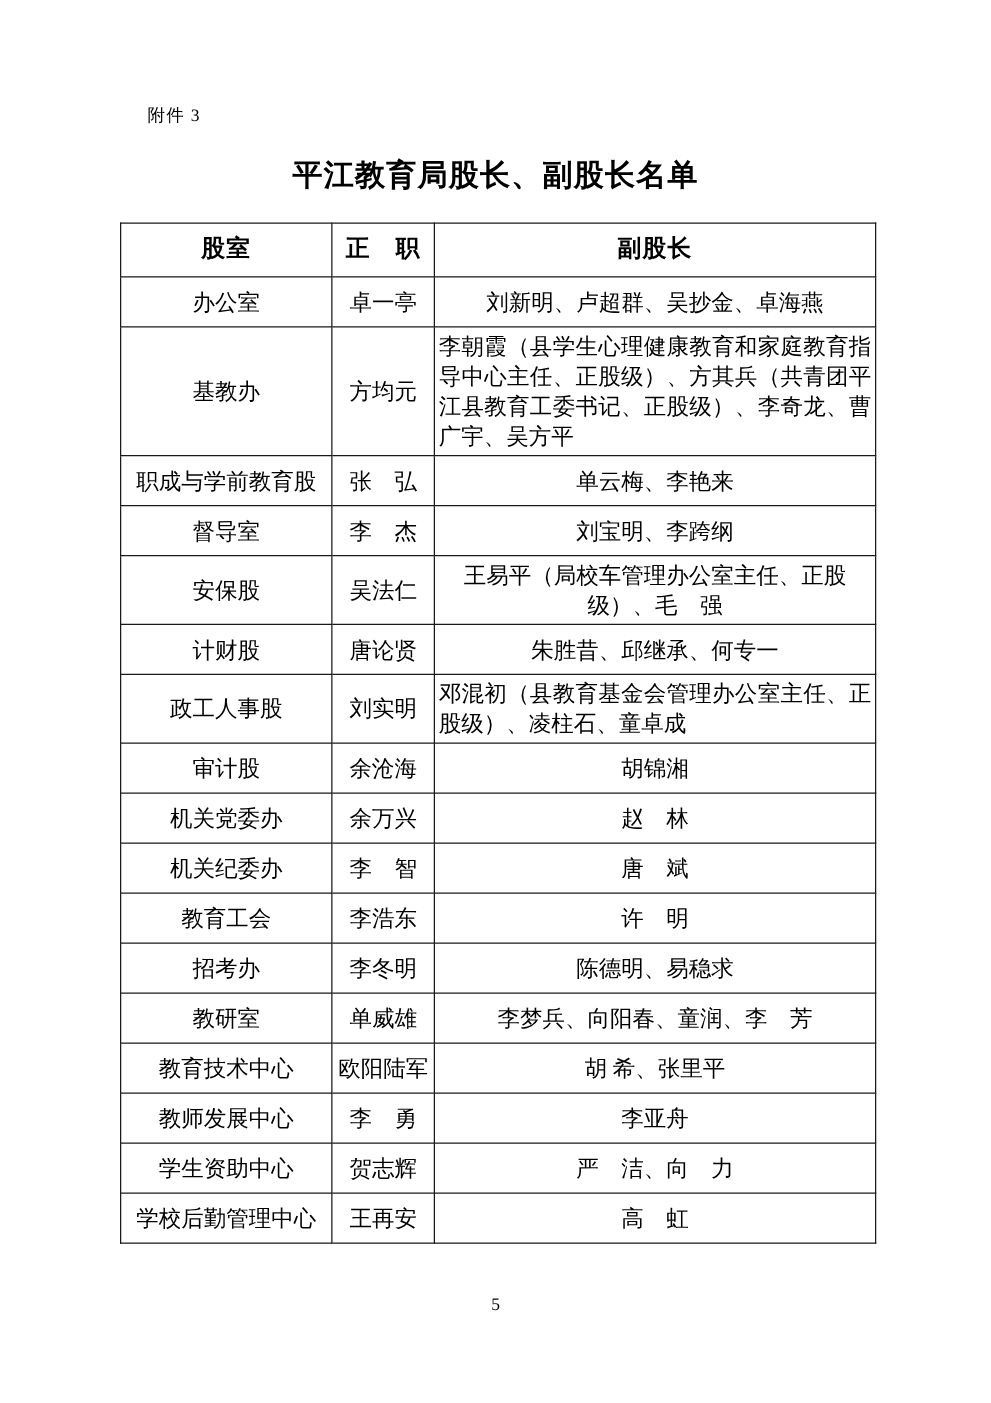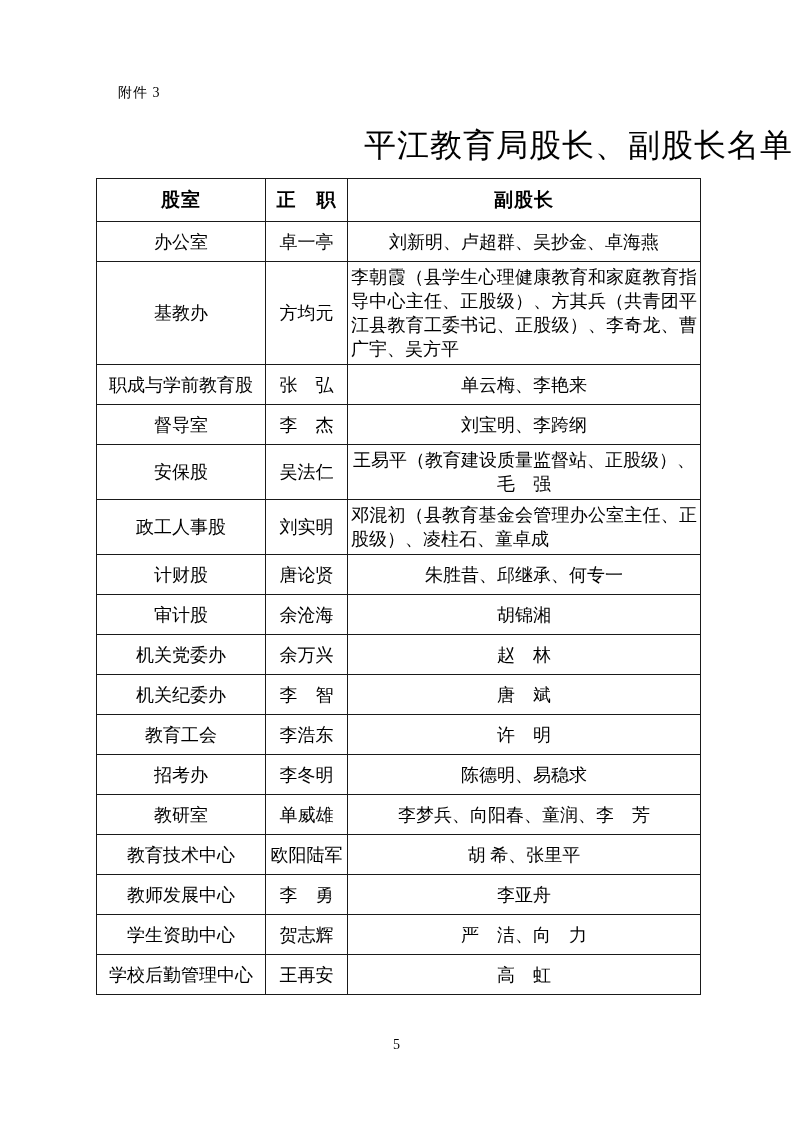--- a/index.html
+++ b/index.html
@@ -20,23 +20,23 @@
     left: 118px;
     top: 84px;
     font-size: 14px;
     letter-spacing: 1px;
   }
   .doc-title {
     position: absolute;
     left: 0;
     top: 124px;
     width: 100%;
-    text-align: right;
-    font-size: 32px;
-    font-weight: normal;
+    text-align: center;
+    font-size: 24px;
+    font-weight: bold;
     letter-spacing: 1px;
   }
   table.roster {
     position: absolute;
     left: 96px;
     top: 178px;
     width: 604px;
     border-collapse: collapse;
     table-layout: fixed;
   }
@@ -120,36 +120,36 @@
 
   <tr>
     <td class="c-section">督导室</td>
     <td class="c-chief">李　杰</td>
     <td class="c-deputies">刘宝明、李跨纲</td>
   </tr>
 
   <tr>
     <td class="c-section">安保股</td>
     <td class="c-chief">吴法仁</td>
-    <td class="c-deputies">王易平（教育建设质量监督站、正股级）、毛　强</td>
+    <td class="c-deputies">王易平（局校车管理办公室主任、正股级）、毛　强</td>
+  </tr>
+
+  <tr>
+    <td class="c-section">计财股</td>
+    <td class="c-chief">唐论贤</td>
+    <td class="c-deputies">朱胜昔、邱继承、何专一</td>
   </tr>
 
   <tr>
     <td class="c-section">政工人事股</td>
     <td class="c-chief">刘实明</td>
     <td class="c-deputies long">邓混初（县教育基金会管理办公室主任、正股级）、凌柱石、童卓成</td>
   </tr>
 
   <tr>
-    <td class="c-section">计财股</td>
-    <td class="c-chief">唐论贤</td>
-    <td class="c-deputies">朱胜昔、邱继承、何专一</td>
-  </tr>
-
-  <tr>
     <td class="c-section">审计股</td>
     <td class="c-chief">余沧海</td>
     <td class="c-deputies">胡锦湘</td>
   </tr>
 
   <tr>
     <td class="c-section">机关党委办</td>
     <td class="c-chief">余万兴</td>
     <td class="c-deputies">赵　林</td>
   </tr>

